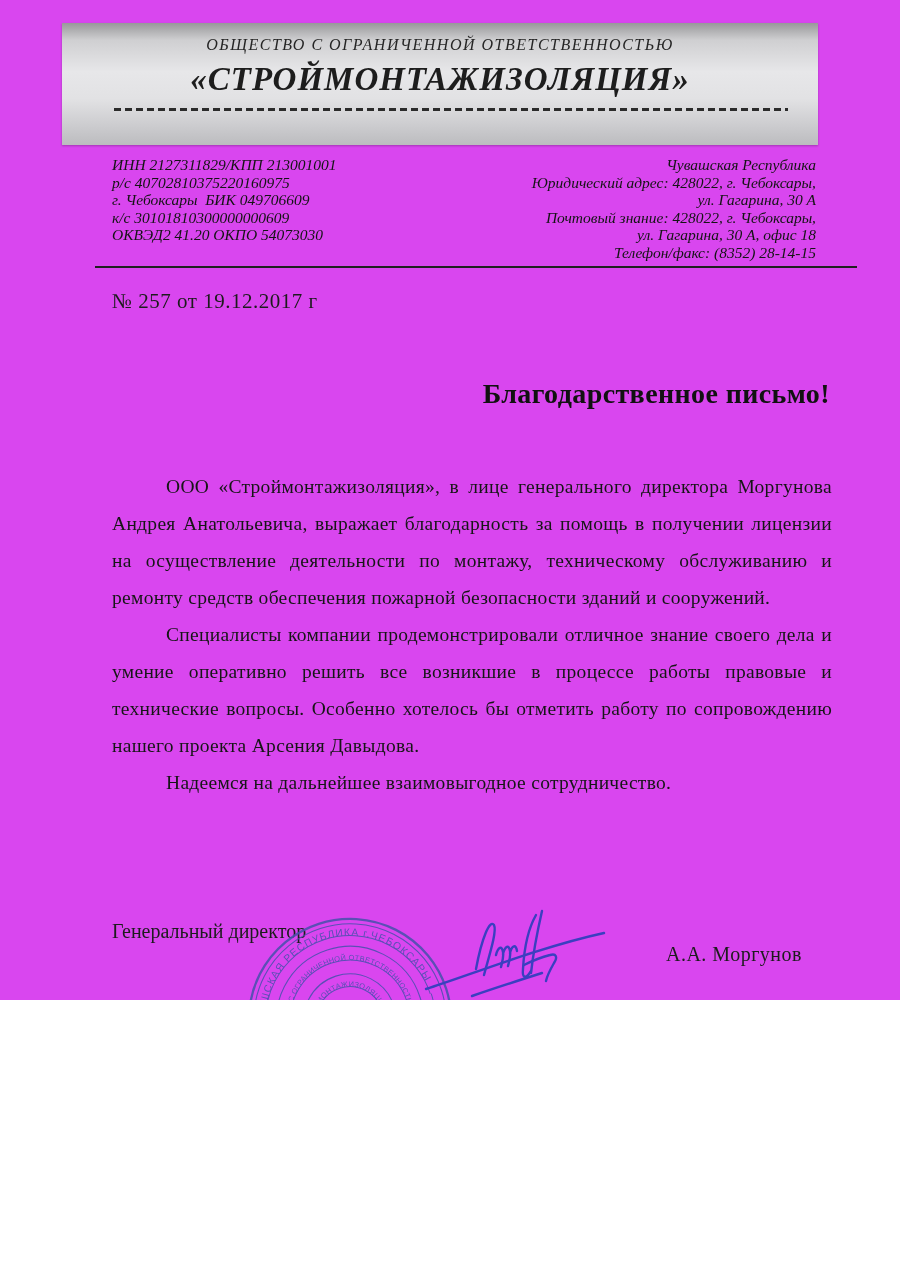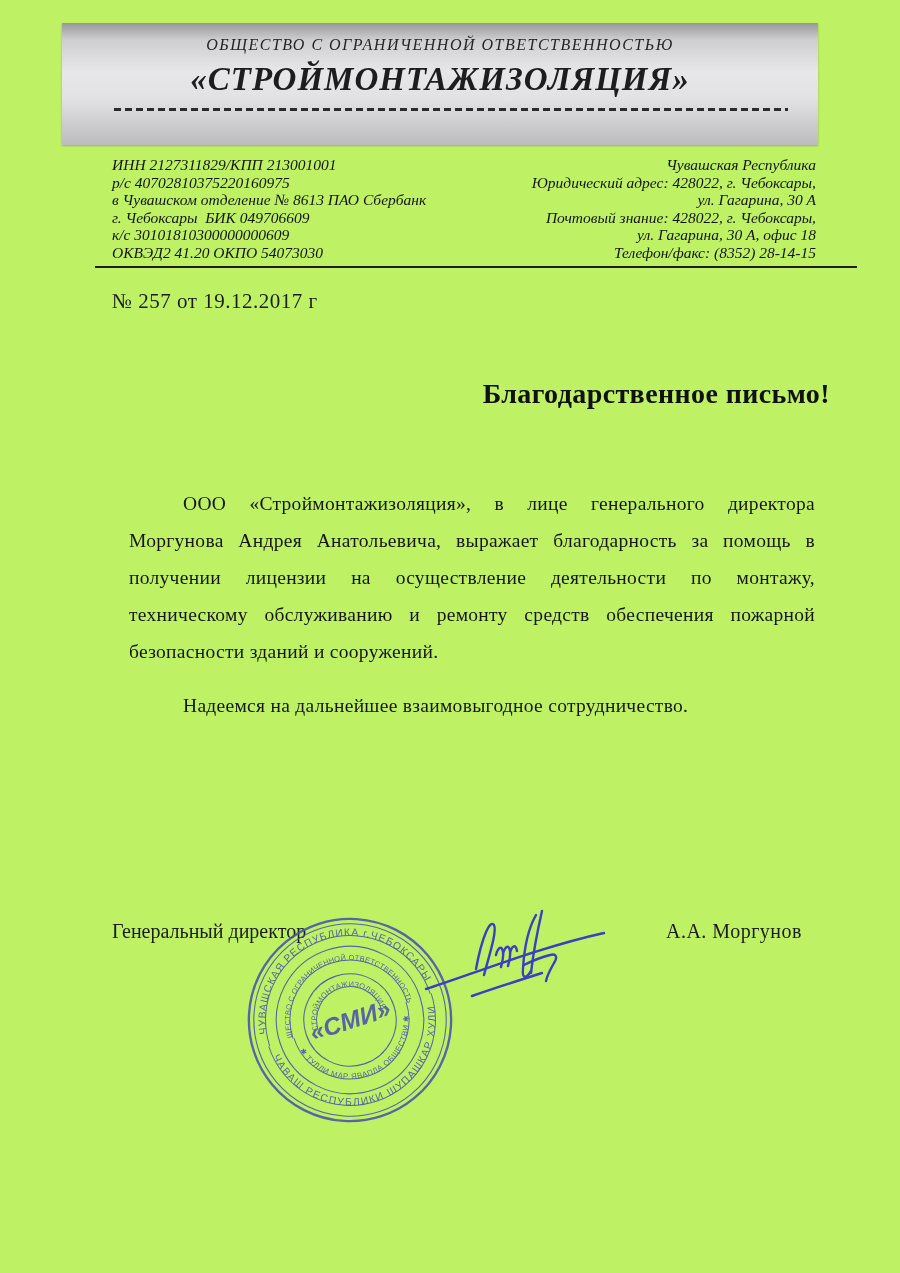--- a/index.html
+++ b/index.html
@@ -1,22 +1,22 @@
 <!DOCTYPE html>
 <html><head>
 <meta charset="utf-8">
 <style>
   * { box-sizing: border-box; }
   html, body { margin: 0; padding: 0; background: #ffffff; }
   .page {
     position: relative;
     width: 900px;
-    height: 1273px;
+    height: 1000px;
     margin: 0 auto;
-    background: #bef264;
+    background: #d946ef;
     font-family: "Liberation Serif", "DejaVu Serif", serif;
     color: #1c1c1c;
     overflow: hidden;
     padding-left: 24px;
   }
 
   
   .letterhead {
     position: absolute;
     left: 62px; top: 23px;
@@ -95,32 +95,32 @@
   .body-text {
     position: absolute;
     left: 112px; top: 468px;
     width: 720px;
     font-size: 19.5px;
     line-height: 37px;
     text-align: justify;
     letter-spacing: 0.3px;
     color: #161616;
   }
-  .body-text p { margin: 17px; text-indent: 54px; }
+  .body-text p { margin: 0; text-indent: 54px; }
 
   
   .sign-row {
     position: absolute;
     left: 112px; top: 920px;
     width: 718px;
     display: flex;
     justify-content: space-between;
     font-size: 20px;
   }
-  .sign-name { padding-right: 28px; letter-spacing: 0.5px; }
+  .sign-name { padding-right: 28px; letter-spacing: 0.5px; margin-top: 23px; }
 
   .stamp {
     position: absolute;
     left: 242px; top: 912px;
     width: 216px; height: 216px;
     opacity: 0.88;
     filter: blur(0.25px);
   }
   .signature-ink {
     position: absolute;
@@ -136,21 +136,20 @@
   <div class="letterhead">
     <div class="lh-type">ОБЩЕСТВО С ОГРАНИЧЕННОЙ ОТВЕТСТВЕННОСТЬЮ</div>
     <div class="lh-name">«СТРОЙМОНТАЖИЗОЛЯЦИЯ»</div>
     <div class="lh-dash"></div>
   </div>
 
   <div class="requisites">
     <div class="req-left">
       <div>ИНН 2127311829/КПП 213001001</div>
       <div>р/с 40702810375220160975</div>
-      <div>в Чувашском отделение № 8613 ПАО Сбербанк</div>
       <div>г. Чебоксары  БИК 049706609</div>
       <div>к/с 30101810300000000609</div>
       <div>ОКВЭД2 41.20 ОКПО 54073030</div>
     </div>
     <div class="req-right">
       <div>Чувашская Республика</div>
       <div>Юридический адрес: 428022, г. Чебоксары,</div>
       <div>ул. Гагарина, 30 А</div>
       <div>Почтовый знание: 428022, г. Чебоксары,</div>
       <div>ул. Гагарина, 30 А, офис 18</div>
@@ -159,20 +158,21 @@
   </div>
 
   <div class="separator"></div>
 
   <div class="reference">№ 257 от 19.12.2017 г</div>
 
   <div class="title">Благодарственное письмо!</div>
 
   <div class="body-text">
     <p>ООО «Строймонтажизоляция», в лице генерального директора Моргунова Андрея Анатольевича, выражает благодарность за помощь в получении лицензии на осуществление деятельности по монтажу, техническому обслуживанию и ремонту средств обеспечения пожарной безопасности зданий и сооружений.</p>
+    <p>Специалисты компании продемонстрировали отличное знание своего дела и умение оперативно решить все возникшие в процессе работы правовые и технические вопросы. Особенно хотелось бы отметить работу по сопровождению нашего проекта Арсения Давыдова.</p>
     <p>Надеемся на дальнейшее взаимовыгодное сотрудничество.</p>
   </div>
 
   <div class="sign-row">
     <div class="sign-label">Генеральный директор</div>
     <div class="sign-name">А.А. Моргунов</div>
   </div>
 
   <svg class="stamp" viewBox="0 0 220 220">
     <g transform="rotate(-18 110 110)" fill="none" stroke="#4a51ae">

